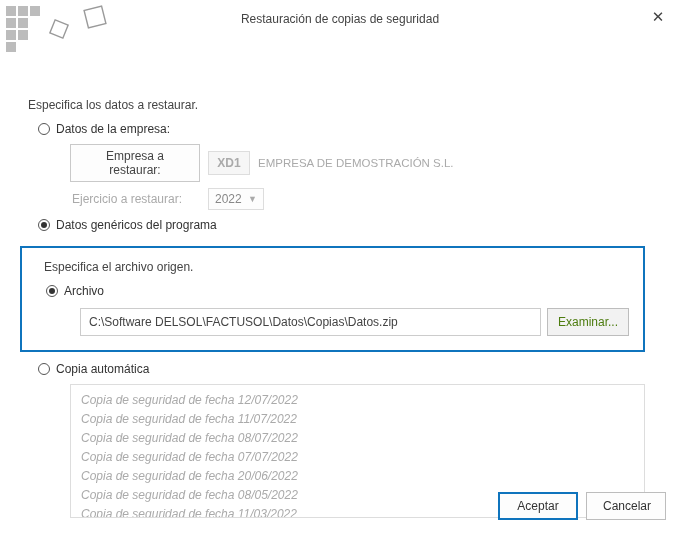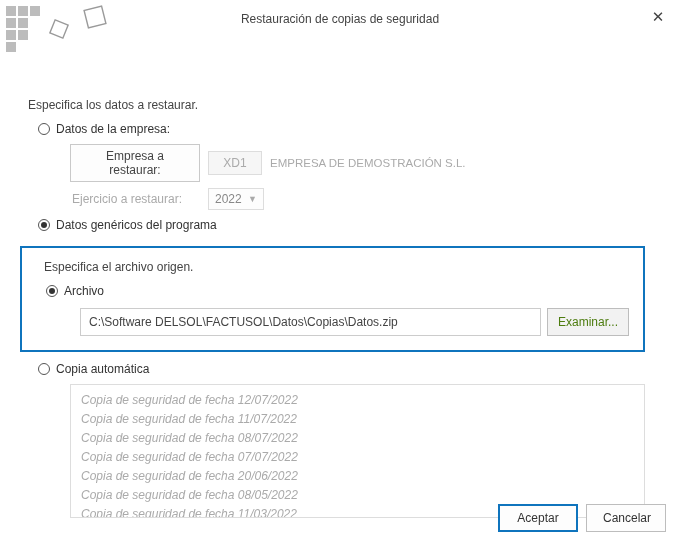--- a/index.html
+++ b/index.html
@@ -98,24 +98,25 @@
 }
 .field-text-disabled {
   color: #aaa;
   width: 130px;
   padding: 4px 0 4px 2px;
 }
 .code-box {
   border: 1px solid #ddd;
   background: #f6f6f6;
   color: #aaa;
-  width: 54px;
+  width: 42px;
   text-align: center;
   padding: 4px 0;
   margin-left: 8px;
+  font-weight: bold;
 }
 .company-name {
   color: #aaa;
   margin-left: 8px;
   font-size: 11.5px;
 }
 .year-select {
   border: 1px solid #ddd;
   background: #fdfdfd;
   color: #888;
@@ -174,21 +175,21 @@
   font-style: italic;
 }
 .backup-item {
   color: #aaa;
   font-size: 12px;
   padding: 1px 0;
   line-height: 17px;
 }
 .footer {
   position: absolute;
-  bottom: 4px;
+  bottom: 16px;
   right: 14px;
   display: flex;
   gap: 8px;
 }
 .btn {
   border: 1px solid #bdbdbd;
   background: #fdfdfd;
   padding: 6px 16px;
   width: 80px;
   text-align: center;

